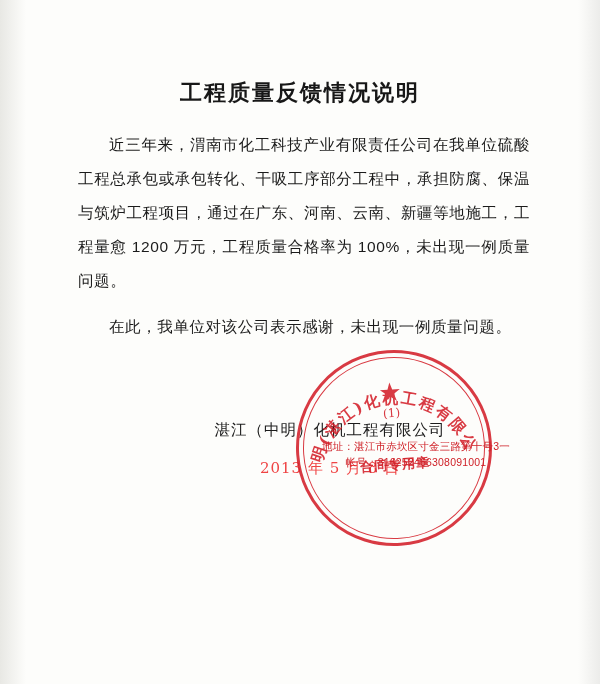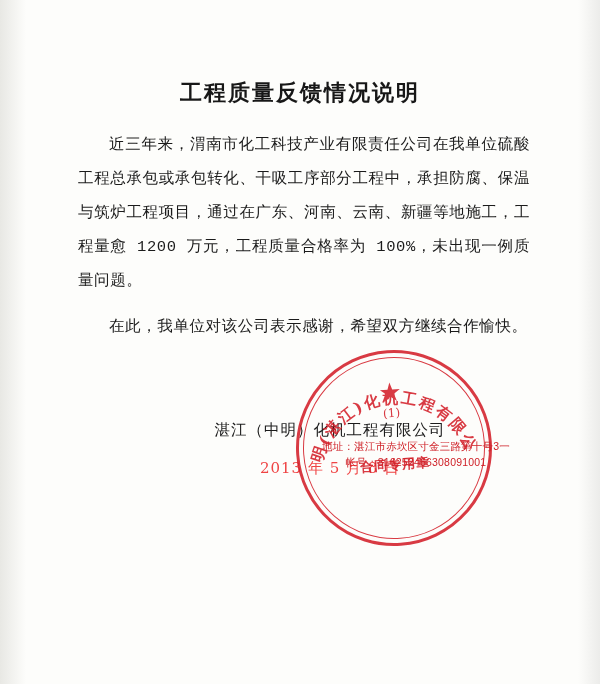--- a/index.html
+++ b/index.html
@@ -57,21 +57,21 @@
   }
   .para {
     font-size: 15.5px;
     line-height: 34px;
     color: #1b1b1b;
     text-align: justify;
     text-justify: inter-ideograph;
     letter-spacing: 0.6px;
     margin: 0 0 6px 0;
     text-indent: 2em;
-    font-family: Liberation Mono, monospace;
+    font-family: Liberation Sans, sans-serif;
   }
   .para.second {
     margin-top: 12px;
   }
   .signature {
     position: absolute;
     top: 420px;
     left: 0;
     width: 600px;
     text-align: center;
@@ -177,21 +177,21 @@
 </style>
 </head>
 <body>
 
 <div class="page">
 
   <div class="doc-title">工程质量反馈情况说明</div>
 
   <div class="body-block">
     <p class="para">近三年来，渭南市化工科技产业有限责任公司在我单位硫酸工程总承包或承包转化、干吸工序部分工程中，承担防腐、保温与筑炉工程项目，通过在广东、河南、云南、新疆等地施工，工程量愈 1200 万元，工程质量合格率为 100%，未出现一例质量问题。</p>
-    <p class="para second">在此，我单位对该公司表示感谢，希望双方继续合作愉快。</p>
+    <p class="para second">在此，我单位对该公司表示感谢，未出现一例质量问题。</p>
   </div>
 
   <div class="signature">
     <div class="sig-company">湛江（中明）化机工程有限公司</div>
     <div class="sig-date">2013 年 5 月 8 日</div>
   </div>
 
   <div class="stamp">
     <div class="stamp-ring"></div>
     <div class="stamp-ring inner"></div>

